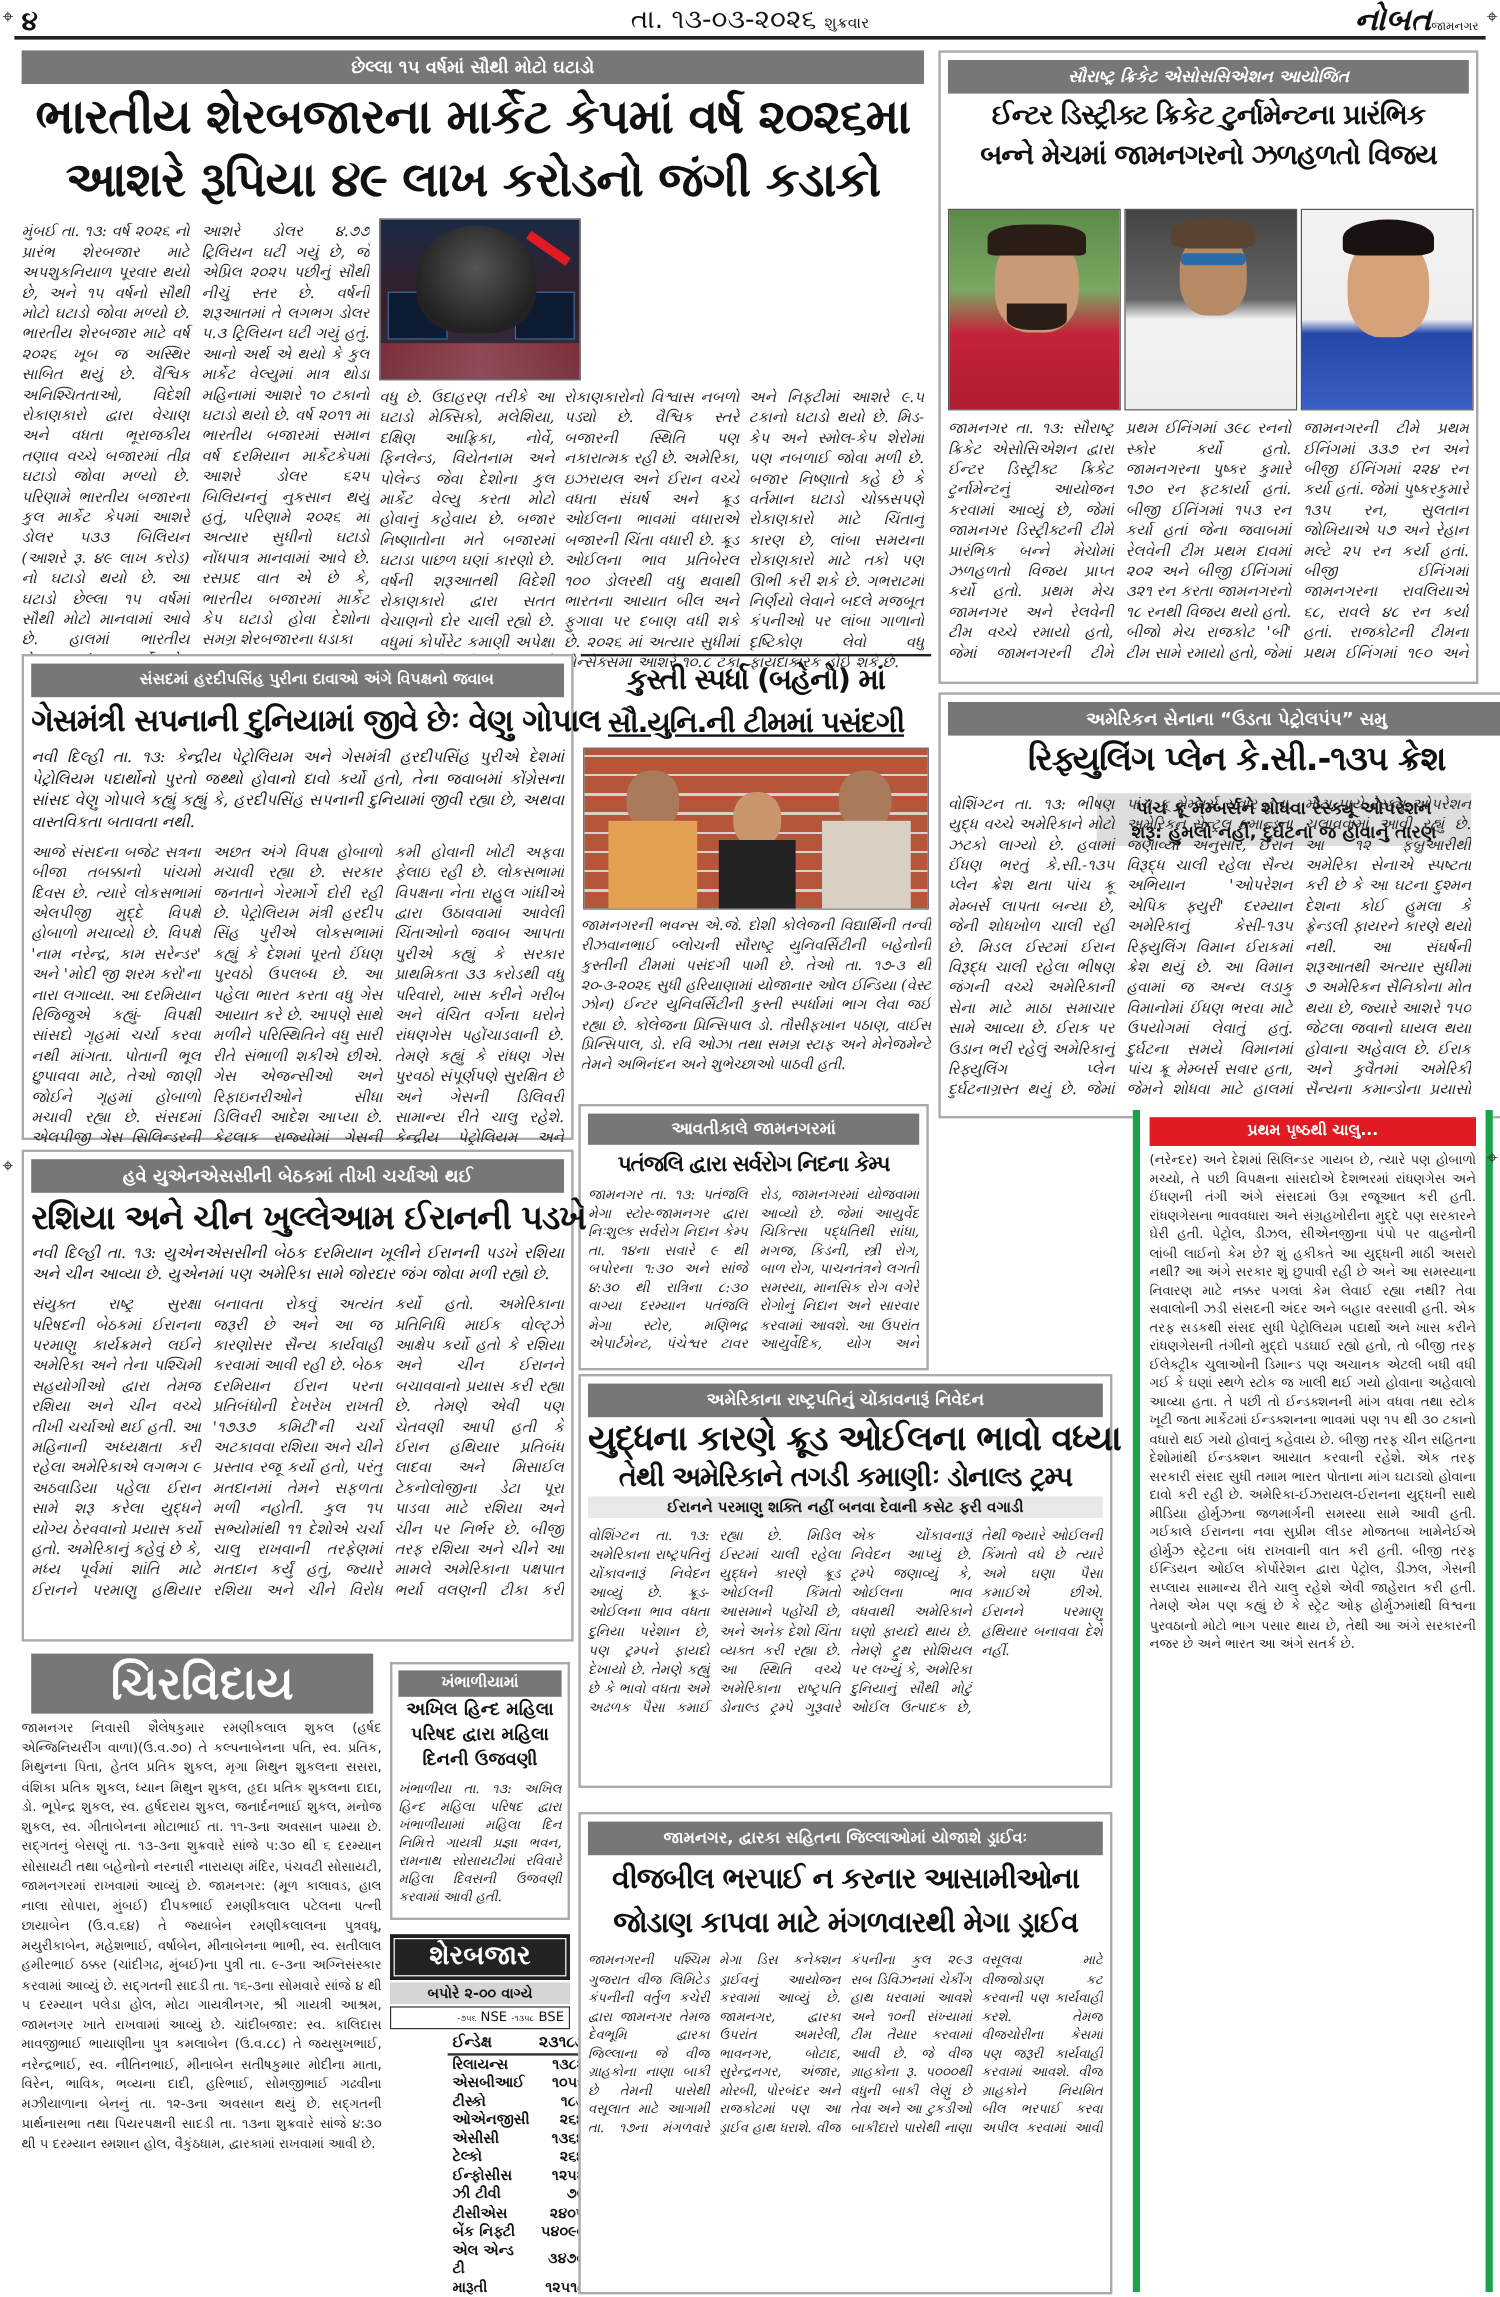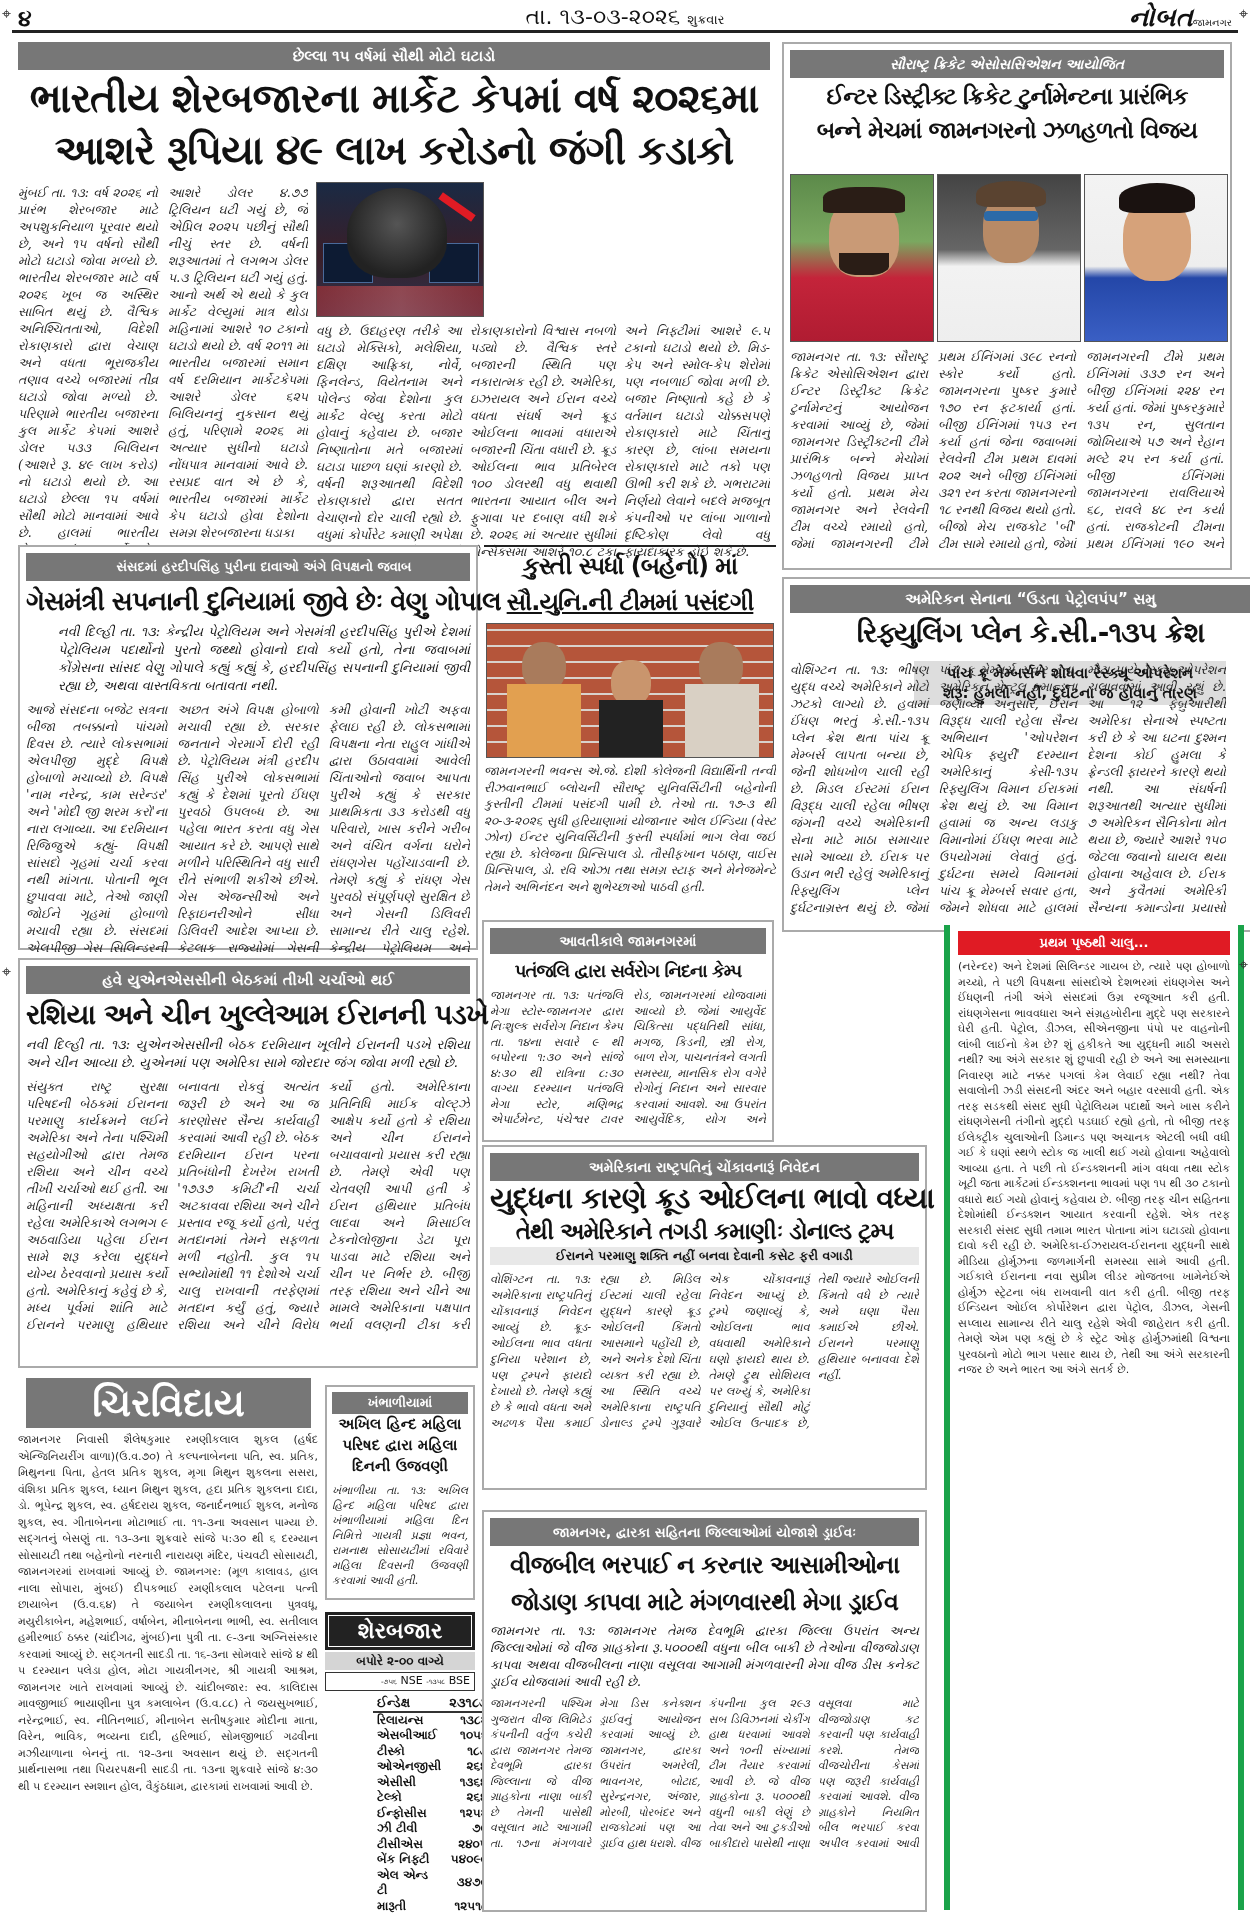--- a/index.html
+++ b/index.html
@@ -89,21 +89,21 @@
   <div class="photo" style="left:300px; top:130px; width:144px; height:168px; background:linear-gradient(180deg,#f3f3f3 0%,#eee 55%,#2447a8 62%,#3a5fc4 100%);">
     <div class="p-face" style="left:38px; top:22px; width:68px; height:84px; background:#d6a27a;"></div>
     <div style="position:absolute; left:34px; top:8px; width:76px; height:30px; background:#1a1210; border-radius:50% 50% 20% 20%;"></div>
   </div>
   <div class="body-text cols3" style="position:absolute; left:6px; top:304px; width:434px; height:216px; overflow:hidden;">જામનગર તા. ૧૩: સૌરાષ્ટ્ર ક્રિકેટ એસોસિએશન દ્વારા ઈન્ટર ડિસ્ટ્રીક્ટ ક્રિકેટ ટુર્નામેન્ટનું આયોજન કરવામાં આવ્યું છે, જેમાં જામનગર ડિસ્ટ્રીક્ટની ટીમે પ્રારંભિક બન્ને મેચોમાં ઝળહળતો વિજય પ્રાપ્ત કર્યો હતો. પ્રથમ મેચ જામનગર અને રેલવેની ટીમ વચ્ચે રમાયો હતો, જેમાં જામનગરની ટીમે પ્રથમ ઈનિંગમાં ૩૯૮ રનનો સ્કોર કર્યો હતો. જામનગરના પુષ્કર કુમારે ૧૭૦ રન ફટકાર્યા હતાં. બીજી ઈનિંગમાં ૧૫૩ રન કર્યા હતાં જેના જવાબમાં રેલવેની ટીમ પ્રથમ દાવમાં ૨૦૨ અને બીજી ઈનિંગમાં ૩૨૧ રન કરતા જામનગરનો ૧૮ રનથી વિજય થયો હતો. બીજો મેચ રાજકોટ 'બી' ટીમ સામે રમાયો હતો, જેમાં જામનગરની ટીમે પ્રથમ ઈનિંગમાં ૩૩૭ રન અને બીજી ઈનિંગમાં ૨૨૪ રન કર્યા હતાં. જેમાં પુષ્કરકુમારે ૧૩૫ રન, સુલતાન જોખિયાએ ૫૭ અને રેહાન મલ્ટે ૨૫ રન કર્યા હતાં. બીજી ઈનિંગમાં જામનગરના રાવલિયાએ ૬૮, રાવલે ૪૮ રન કર્યા હતાં. રાજકોટની ટીમના પ્રથમ ઈનિંગમાં ૧૯૦ અને બીજી ઈનિંગમાં ૨૫૬ રન કરતા જામનગરનો ૨૦૭ રનથી ભવ્ય વિજય થયો હતો.</div>
 </div>
 
 <div class="box" style="left:18px; top:545px; width:460px; height:405px; padding:6px;">
   <div class="kicker" style="font-size:13px; line-height:28px; white-space:nowrap; overflow:hidden;padding-left:32px;">સંસદમાં હરદીપસિંહ પુરીના દાવાઓ અંગે વિપક્ષનો જવાબ</div>
   <div class="headline" style="font-size:26px; line-height:40px; white-space:nowrap;">ગેસમંત્રી સપનાની દુનિયામાં જીવે છેઃ વેણુ ગોપાલ</div>
-  <div class="lead" style="font-size:13px; line-height:18px; margin-top:2px;margin-left:32px;">નવી દિલ્હી તા. ૧૩: કેન્દ્રીય પેટ્રોલિયમ અને ગેસમંત્રી હરદીપસિંહ પુરીએ દેશમાં પેટ્રોલિયમ પદાર્થોનો પુરતો જથ્થો હોવાનો દાવો કર્યો હતો, તેના જવાબમાં કોંગ્રેસના સાંસદ વેણુ ગોપાલે કહ્યું કહ્યું કે, હરદીપસિંહ સપનાની દુનિયામાં જીવી રહ્યા છે, અથવા વાસ્તવિકતા બતાવતા નથી.</div>
+  <div class="lead" style="font-size:13px; line-height:18px; margin-top:2px;">નવી દિલ્હી તા. ૧૩: કેન્દ્રીય પેટ્રોલિયમ અને ગેસમંત્રી હરદીપસિંહ પુરીએ દેશમાં પેટ્રોલિયમ પદાર્થોનો પુરતો જથ્થો હોવાનો દાવો કર્યો હતો, તેના જવાબમાં કોંગ્રેસના સાંસદ વેણુ ગોપાલે કહ્યું કહ્યું કે, હરદીપસિંહ સપનાની દુનિયામાં જીવી રહ્યા છે, અથવા વાસ્તવિકતા બતાવતા નથી.</div>
   <div class="body-text cols3" style="margin-top:6px; height:260px; overflow:hidden;">આજે સંસદના બજેટ સત્રના બીજા તબક્કાનો પાંચમો દિવસ છે. ત્યારે લોકસભામાં એલપીજી મુદ્દે વિપક્ષે હોબાળો મચાવ્યો છે. વિપક્ષે 'નામ નરેન્દ્ર, કામ સરેન્ડર' અને 'મોદી જી શરમ કરો'ના નારા લગાવ્યા. આ દરમિયાન રિજિજુએ કહ્યું- વિપક્ષી સાંસદો ગૃહમાં ચર્ચા કરવા નથી માંગતા. પોતાની ભૂલ છુપાવવા માટે, તેઓ જાણી જોઈને ગૃહમાં હોબાળો મચાવી રહ્યા છે. સંસદમાં એલપીજી ગેસ સિલિન્ડરની અછત અંગે વિપક્ષ હોબાળો મચાવી રહ્યા છે. સરકાર જનતાને ગેરમાર્ગે દોરી રહી છે. પેટ્રોલિયમ મંત્રી હરદીપ સિંહ પુરીએ લોકસભામાં કહ્યું કે દેશમાં પૂરતો ઈંધણ પુરવઠો ઉપલબ્ધ છે. આ પહેલા ભારત કરતા વધુ ગેસ આયાત કરે છે. આપણે સાથે મળીને પરિસ્થિતિને વધુ સારી રીતે સંભાળી શકીએ છીએ. ગેસ એજન્સીઓ અને રિફાઇનરીઓને સીધા ડિલિવરી આદેશ આપ્યા છે. કેટલાક રાજ્યોમાં ગેસની કમી હોવાની ખોટી અફવા ફેલાઇ રહી છે. લોકસભામાં વિપક્ષના નેતા રાહુલ ગાંધીએ દ્વારા ઉઠાવવામાં આવેલી ચિંતાઓનો જવાબ આપતા પુરીએ કહ્યું કે સરકાર પ્રાથમિકતા ૩૩ કરોડથી વધુ પરિવારો, ખાસ કરીને ગરીબ અને વંચિત વર્ગના ઘરોને રાંધણગેસ પહોંચાડવાની છે. તેમણે કહ્યું કે રાંધણ ગેસ પુરવઠો સંપૂર્ણપણે સુરક્ષિત છે અને ગેસની ડિલિવરી સામાન્ય રીતે ચાલુ રહેશે. કેન્દ્રીય પેટ્રોલિયમ અને કુદરતી ગેસ મંત્રી હરદીપસિંહ પુરીના નિવેદન પર પ્રતિક્રિયા આપતા, કોંગ્રેસના સાંસદ કે.સી. વેણુગોપાલે કહ્યું, 'તેઓ વાસ્તવિકતાથી દૂર છે. તેઓ સપનાની દુનિયામાં જીવી રહ્યા છે. તેમણે વાસ્તવિકતા બતાવવી જોઈએ નહીં તો લોકો પણ ભ્રમમાં રહેશે.'</div>
 </div>
 
 <div style="position:absolute; left:484px; top:545px; width:292px; height:375px;">
   <div style="height:2px; background:#222;"></div>
   <div class="headline" style="font-size:24px; line-height:38px;">કુસ્તી સ્પર્ધા (બહેનો) માં</div>
   <div class="headline" style="font-size:24px; line-height:34px; text-decoration:underline;">સૌ.યુનિ.ની ટીમમાં પસંદગી</div>
   <div class="photo" style="left:2px; top:78px; width:288px; height:135px; background:repeating-linear-gradient(0deg,#b5553a 0 14px,#d9d2cc 14px 16px);">
     <div style="position:absolute; left:35px; top:18px; width:44px; height:50px; background:#a97b5c; border-radius:45%;"></div>
     <div style="position:absolute; left:20px; top:60px; width:74px; height:75px; background:#e2a050;"></div>
@@ -240,18 +240,17 @@
   <div class="headline" style="font-size:29px; line-height:34px; white-space:nowrap;">યુદ્ધના કારણે ક્રૂડ ઓઈલના ભાવો વધ્યા</div>
   <div class="headline" style="font-size:23px; line-height:32px; white-space:nowrap;">તેથી અમેરિકાને તગડી કમાણીઃ ડોનાલ્ડ ટ્રમ્પ</div>
   <div style="font-weight:bold; font-size:12.5px; line-height:18px; text-align:center; background:#e8e8e8; white-space:nowrap; overflow:hidden;">ઈરાનને પરમાણુ શક્તિ નહીં બનવા દેવાની કસેટ ફરી વગાડી</div>
   <div class="body-text cols4" style="font-size:11.5px; line-height:16px; margin-top:6px; height:180px; overflow:hidden;">વોશિંગ્ટન તા. ૧૩: અમેરિકાના રાષ્ટ્રપતિનું ચોંકાવનારૂં નિવેદન આવ્યું છે. ક્રૂડ-ઓઈલના ભાવ વધતા દુનિયા પરેશાન છે, પણ ટ્રમ્પને ફાયદો દેખાયો છે. તેમણે કહ્યું છે કે ભાવો વધતા અમે અઢળક પૈસા કમાઈ રહ્યા છે. મિડિલ ઈસ્ટમાં ચાલી રહેલા યુદ્ધને કારણે ક્રૂડ ઓઈલની કિંમતો આસમાને પહોંચી છે, અને અનેક દેશો ચિંતા વ્યક્ત કરી રહ્યા છે. આ સ્થિતિ વચ્ચે અમેરિકાના રાષ્ટ્રપતિ ડોનાલ્ડ ટ્રમ્પે ગુરૂવારે એક ચોંકાવનારૂં નિવેદન આપ્યું છે. ટ્રમ્પે જણાવ્યું કે, ઓઈલના ભાવ વધવાથી અમેરિકાને ઘણો ફાયદો થાય છે. તેમણે ટ્રુથ સોશિયલ પર લખ્યું કે, અમેરિકા દુનિયાનું સૌથી મોટું ઓઈલ ઉત્પાદક છે, તેથી જ્યારે ઓઈલની કિંમતો વધે છે ત્યારે અમે ઘણા પૈસા કમાઈએ છીએ. ઈરાનને પરમાણુ હથિયાર બનાવવા દેશે નહીં.</div>
 </div>
 
 <div class="box" style="left:482px; top:1510px; width:445px; height:402px; padding:6px;">
   <div class="kicker" style="font-size:13.5px; line-height:28px; white-space:nowrap; overflow:hidden;">જામનગર, દ્વારકા સહિતના જિલ્લાઓમાં યોજાશે ડ્રાઈવઃ</div>
   <div class="headline" style="font-size:24px; line-height:38px; white-space:nowrap;">વીજબીલ ભરપાઈ ન કરનાર આસામીઓના</div>
   <div class="headline" style="font-size:24px; line-height:36px; white-space:nowrap;">જોડાણ કાપવા માટે મંગળવારથી મેગા ડ્રાઈવ</div>
-  <div class="lead" style="font-size:12.5px; line-height:17px; margin-top:2px;">જામનગર તા. ૧૩: જામનગર તેમજ દેવભૂમિ દ્વારકા જિલ્લા ઉપરાંત અન્ય જિલ્લાઓમાં જે વીજ ગ્રાહકોના રૂ.૫૦૦૦થી વધુના બીલ બાકી છે તેઓના વીજજોડાણ કાપવા અથવા વીજબીલના નાણા વસૂલવા આગામી મંગળવારની મેગા વીજ ડીસ કનેક્ટ ડ્રાઈવ યોજવામાં આવી રહી છે.</div>
   <div class="body-text cols4" style="font-size:11px; line-height:15.5px; margin-top:6px; height:170px; overflow:hidden;">જામનગરની પશ્ચિમ ગુજરાત વીજ લિમિટેડ કંપનીની વર્તુળ કચેરી દ્વારા જામનગર તેમજ દેવભૂમિ દ્વારકા જિલ્લાના જે વીજ ગ્રાહકોના નાણા બાકી છે તેમની પાસેથી વસૂલાત માટે આગામી તા. ૧૭ના મંગળવારે મેગા ડિસ કનેક્શન ડ્રાઈવનું આયોજન કરવામાં આવ્યું છે. જામનગર, દ્વારકા ઉપરાંત અમરેલી, ભાવનગર, બોટાદ, સુરેન્દ્રનગર, અંજાર, મોરબી, પોરબંદર અને રાજકોટમાં પણ આ ડ્રાઈવ હાથ ધરાશે. વીજ કંપનીના કુલ ૨૯૩ સબ ડિવિઝનમાં ચેકીંગ હાથ ધરવામાં આવશે અને ૧૦ની સંખ્યામાં ટીમ તૈયાર કરવામાં આવી છે. જે વીજ ગ્રાહકોના રૂ. ૫૦૦૦થી વધુની બાકી લેણું છે તેવા અને આ ટુકડીઓ બાકીદારો પાસેથી નાણા વસૂલવા માટે વીજજોડાણ કટ કરવાની પણ કાર્યવાહી કરશે. તેમજ વીજચોરીના કેસમાં પણ જરૂરી કાર્યવાહી કરવામાં આવશે. વીજ ગ્રાહકોને નિયમિત બીલ ભરપાઈ કરવા અપીલ કરવામાં આવી છે. વીજ ગ્રાહકોએ પોતાના વીજબીલ તાત્કાલિક ભરી આપવા અનુરોધ કરવામાં આવ્યો છે.</div>
 </div>
 
 <span class="reg" style="left:2px; top:962px;">⌖</span>
 <span class="reg" style="right:2px; top:955px;">⌖</span>
 
 </body></html>

